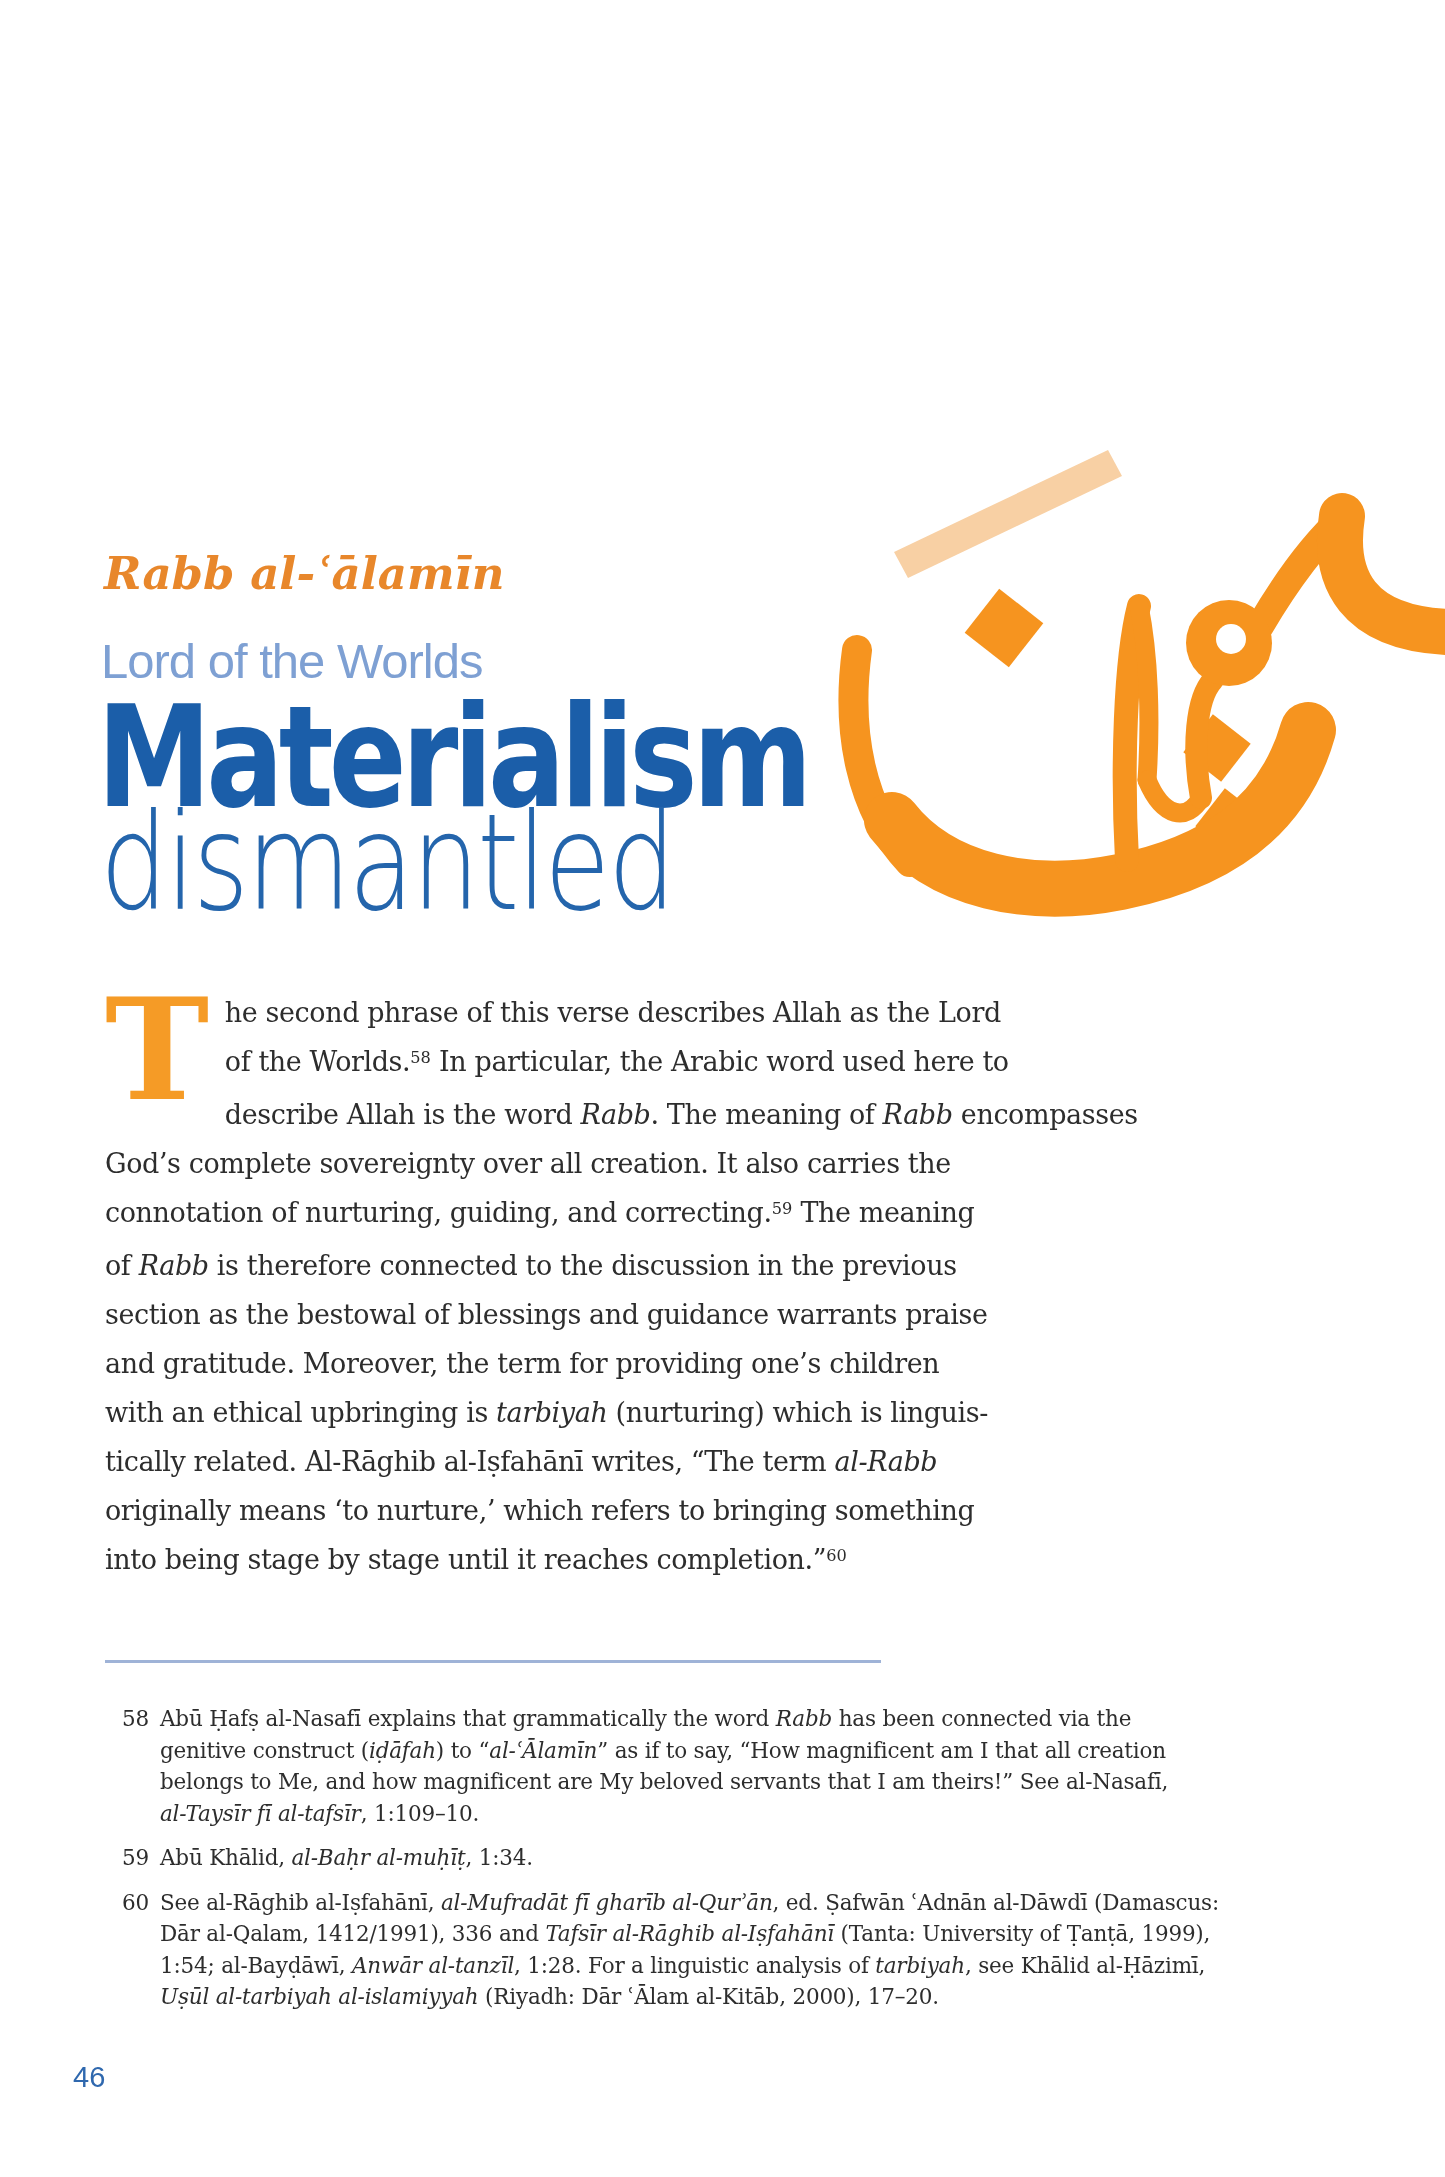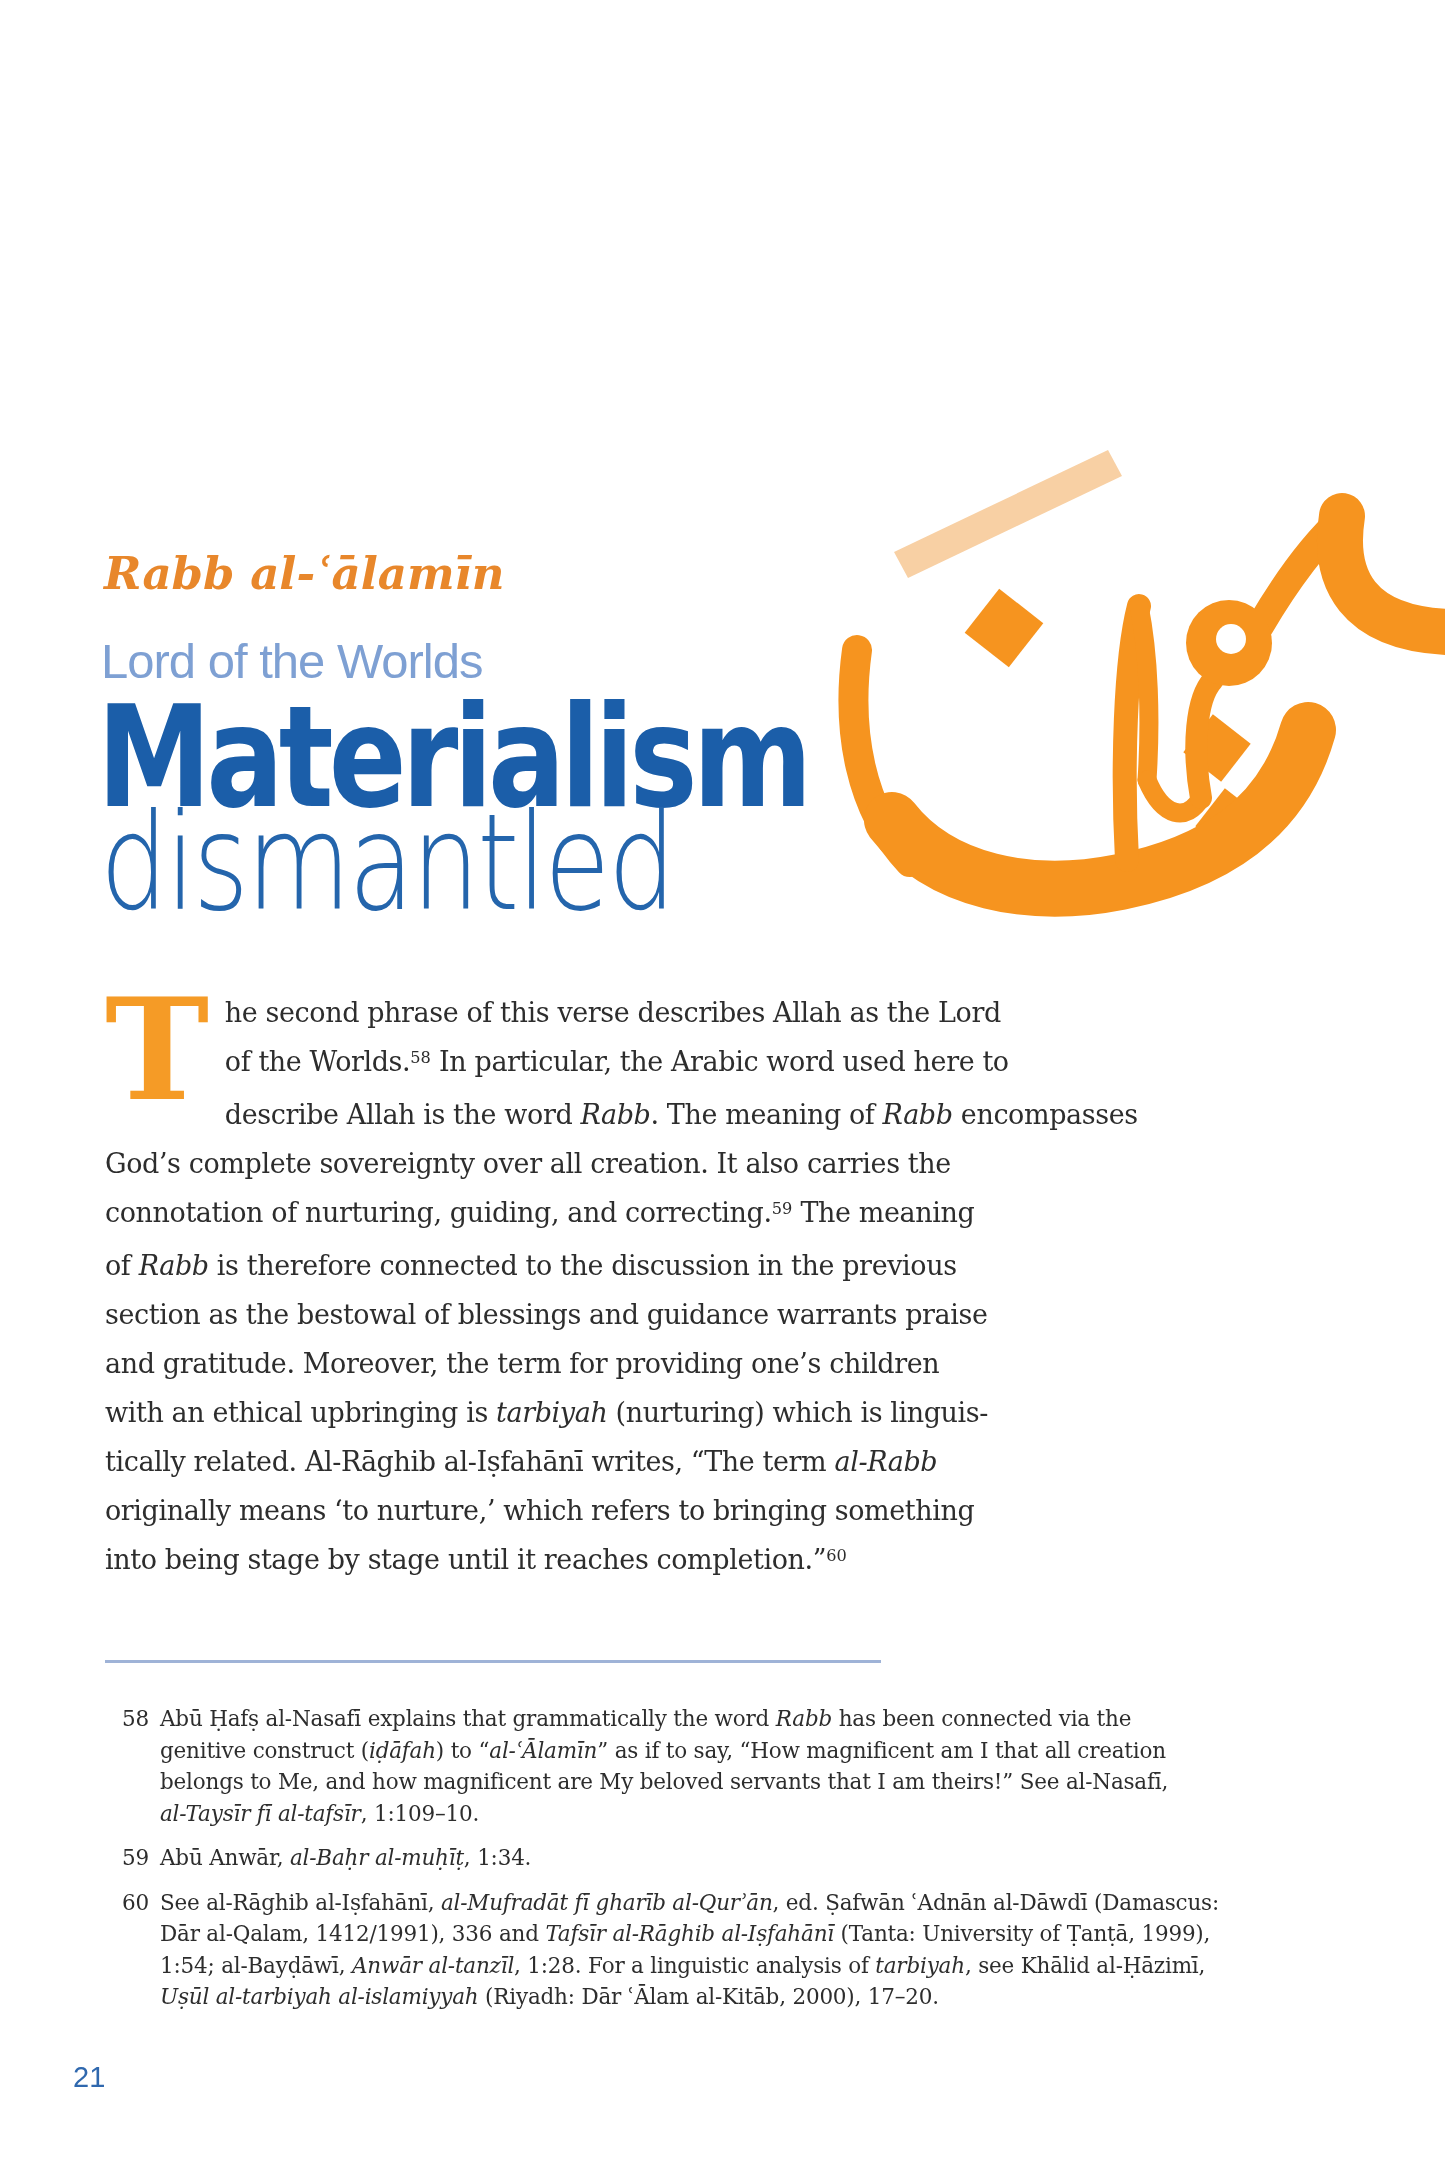--- a/index.html
+++ b/index.html
@@ -125,23 +125,23 @@
 
   <div class="rule"></div>
 
   <div class="footnotes">
       <div class="fn-row">
         <div class="fn-num">58</div>
         <div class="fn-text"><span>Abū Ḥafṣ al-Nasafī explains that grammatically the word </span><span class="it">Rabb</span><span> has been connected via the</span><br><span>genitive construct (</span><span class="it">iḍāfah</span><span>) to “</span><span class="it">al-ʿĀlamīn</span><span>” as if to say, “How magnificent am I that all creation</span><br><span>belongs to Me, and how magnificent are My beloved servants that I am theirs!” See al-Nasafī,</span><br><span class="it">al-Taysīr fī al-tafsīr</span><span>, 1:109–10.</span></div>
       </div>
       <div class="fn-row">
         <div class="fn-num">59</div>
-        <div class="fn-text"><span>Abū Anwār, </span><span class="it">al-Baḥr al-muḥīṭ</span><span>, 1:34.</span></div>
+        <div class="fn-text"><span>Abū Khālid, </span><span class="it">al-Baḥr al-muḥīṭ</span><span>, 1:34.</span></div>
       </div>
       <div class="fn-row">
         <div class="fn-num">60</div>
         <div class="fn-text"><span>See al-Rāghib al-Iṣfahānī, </span><span class="it">al-Mufradāt fī gharīb al-Qurʾān</span><span>, ed. Ṣafwān ʿAdnān al-Dāwdī (Damascus:</span><br><span>Dār al-Qalam, 1412/1991), 336 and </span><span class="it">Tafsīr al-Rāghib al-Iṣfahānī</span><span> (Tanta: University of Ṭanṭā, 1999),</span><br><span>1:54; al-Bayḍāwī, </span><span class="it">Anwār al-tanzīl</span><span>, 1:28. For a linguistic analysis of </span><span class="it">tarbiyah</span><span>, see Khālid al-Ḥāzimī,</span><br><span class="it">Uṣūl al-tarbiyah al-islamiyyah</span><span> (Riyadh: Dār ʿĀlam al-Kitāb, 2000), 17–20.</span></div>
       </div>
     </div>
 
-  <div class="page-number">21</div>
+  <div class="page-number">46</div>
 
 </div>
 
 </body></html>

